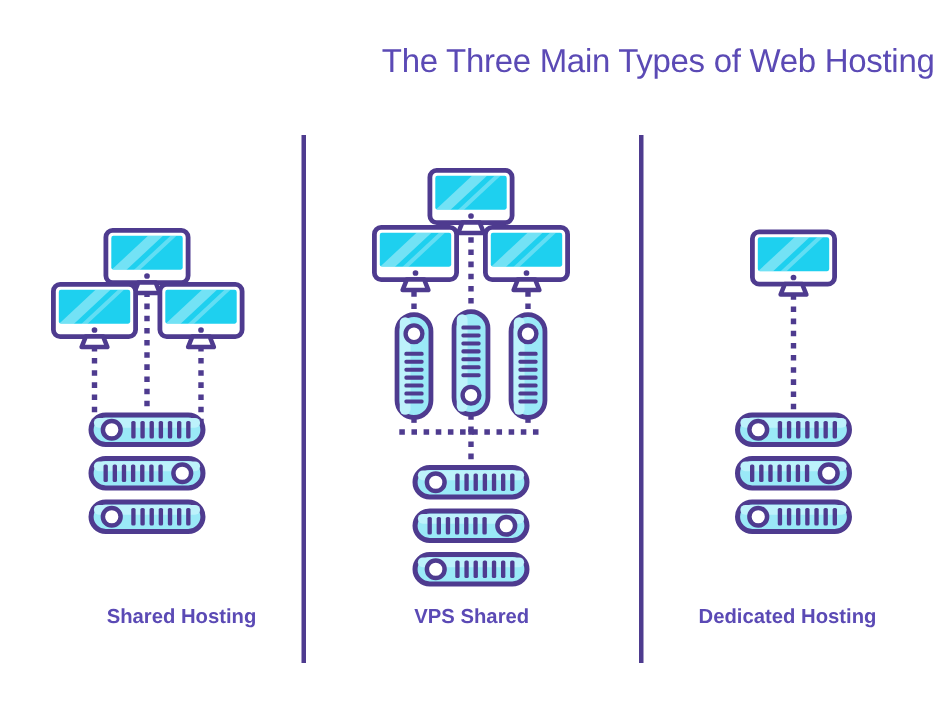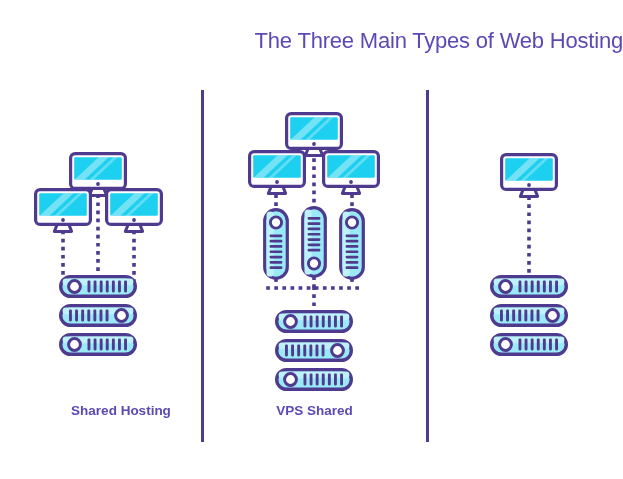--- a/index.html
+++ b/index.html
@@ -226,14 +226,15 @@
       <g>
         <use href="#srv-left" x="490" y="275"></use>
         <use href="#srv-right" x="490" y="304"></use>
         <use href="#srv-left" x="490" y="333"></use>
       </g>
     </g>
   </svg>
 
   <div class="panel-label" id="label-shared">Shared Hosting</div>
   <div class="panel-label" id="label-vps">VPS Shared</div>
+  <div class="panel-label" id="label-dedicated">Dedicated Hosting</div>
 
 </div>
 
 </body></html>

